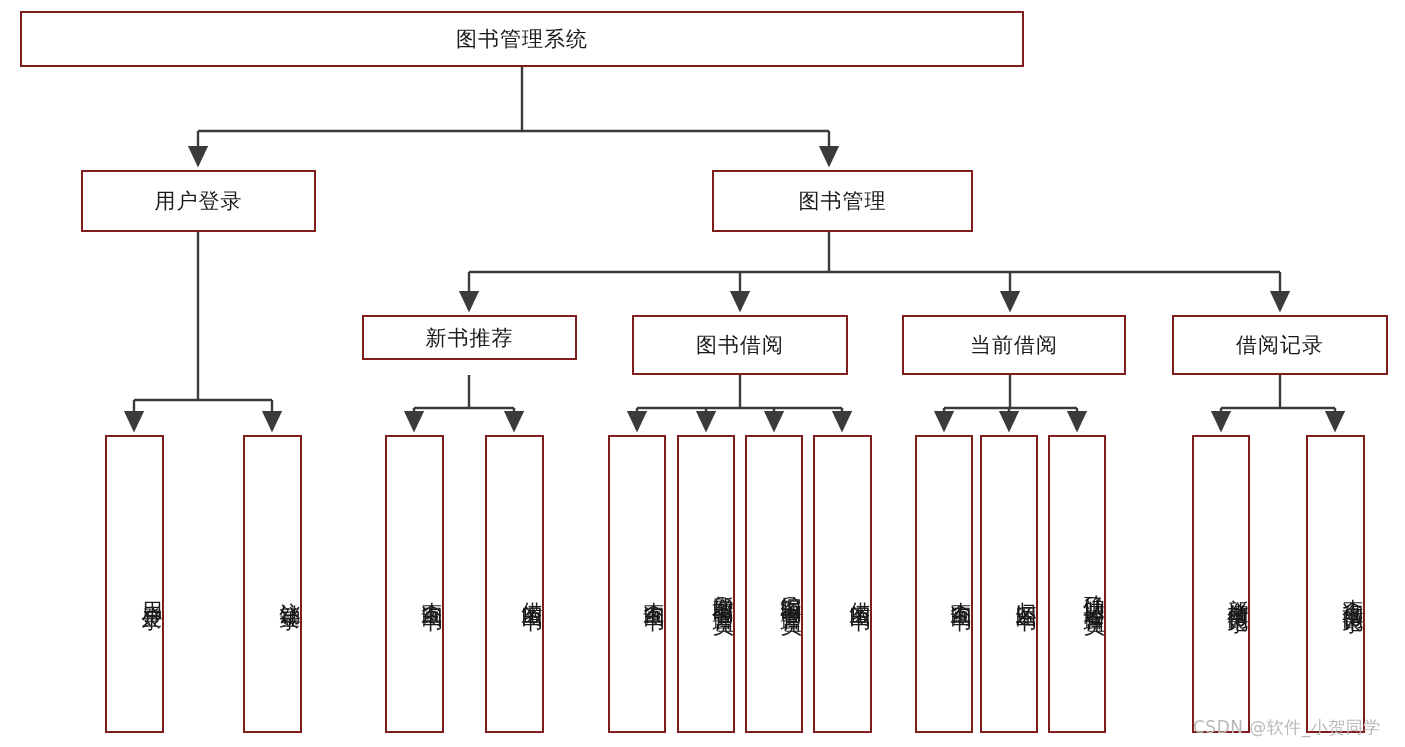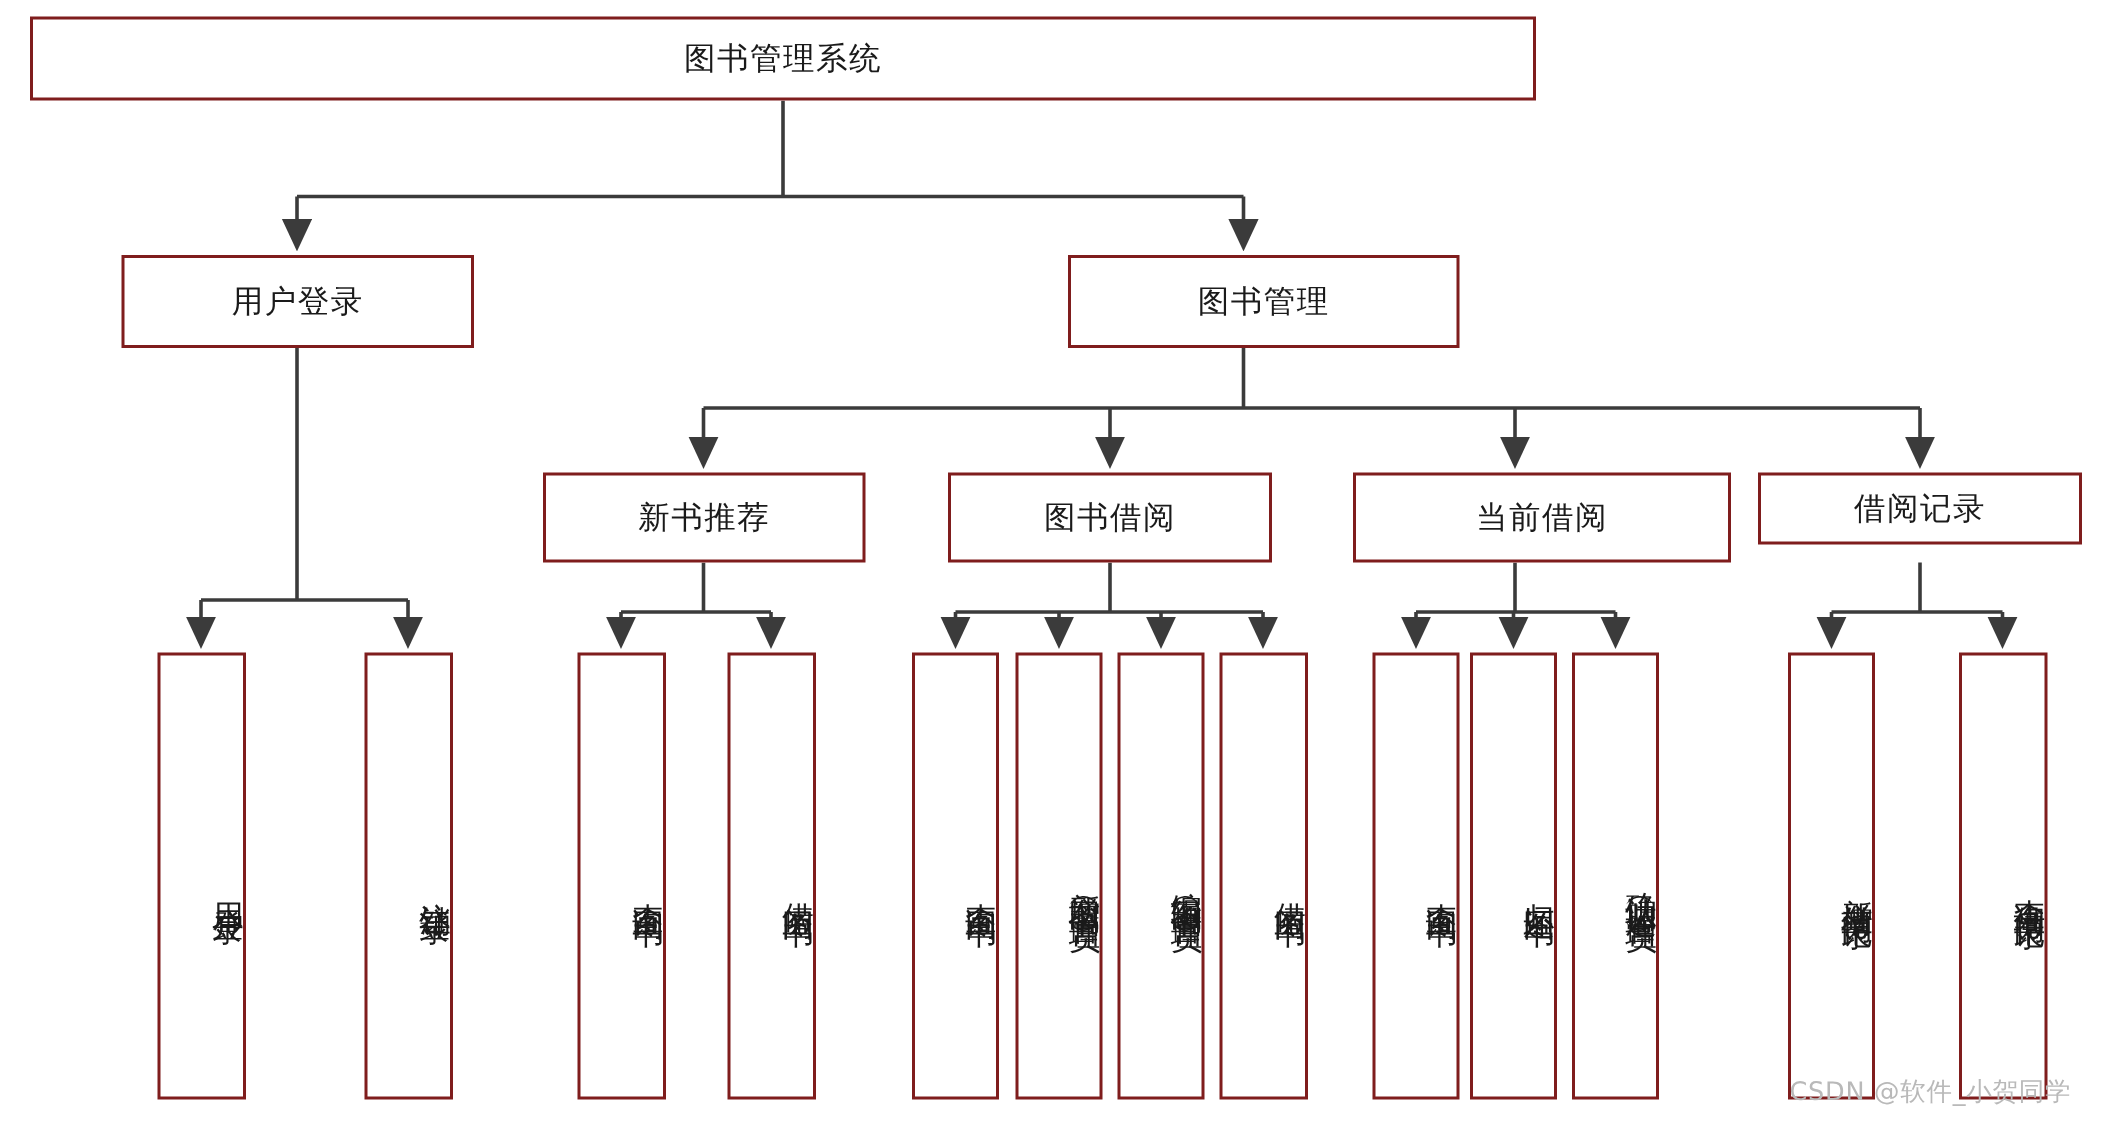--- a/index.html
+++ b/index.html
@@ -99,30 +99,30 @@
   <div id="node-layer">
       <div class="node h" style="left: 20px; top: 11px; width: 1004px; height: 56px;">
         <span>图书管理系统</span>
       </div>
       <div class="node h" style="left: 81px; top: 170px; width: 235px; height: 62px;">
         <span>用户登录</span>
       </div>
       <div class="node h" style="left: 712px; top: 170px; width: 261px; height: 62px;">
         <span>图书管理</span>
       </div>
-      <div class="node h" style="left: 362px; top: 315px; width: 215px; height: 60px;">
+      <div class="node h" style="left: 362px; top: 315px; width: 215px; height: 45px;">
         <span>新书推荐</span>
       </div>
       <div class="node h" style="left: 632px; top: 315px; width: 216px; height: 60px;">
         <span>图书借阅</span>
       </div>
-      <div class="node h" style="left: 902px; top: 315px; width: 252px; height: 60px;">
+      <div class="node h" style="left: 902px; top: 315px; width: 224px; height: 60px;">
         <span>当前借阅</span>
       </div>
-      <div class="node h" style="left: 1172px; top: 315px; width: 216px; height: 48px;">
+      <div class="node h" style="left: 1172px; top: 315px; width: 216px; height: 60px;">
         <span>借阅记录</span>
       </div>
       <div class="node v" style="left: 105px; top: 435px; width: 59px; height: 298px;">
         <span class="vtext">用户登录</span>
       </div>
       <div class="node v" style="left: 243px; top: 435px; width: 59px; height: 298px;">
         <span class="vtext">注销登录</span>
       </div>
       <div class="node v" style="left: 385px; top: 435px; width: 59px; height: 298px;">
         <span class="vtext">查询图书</span>

